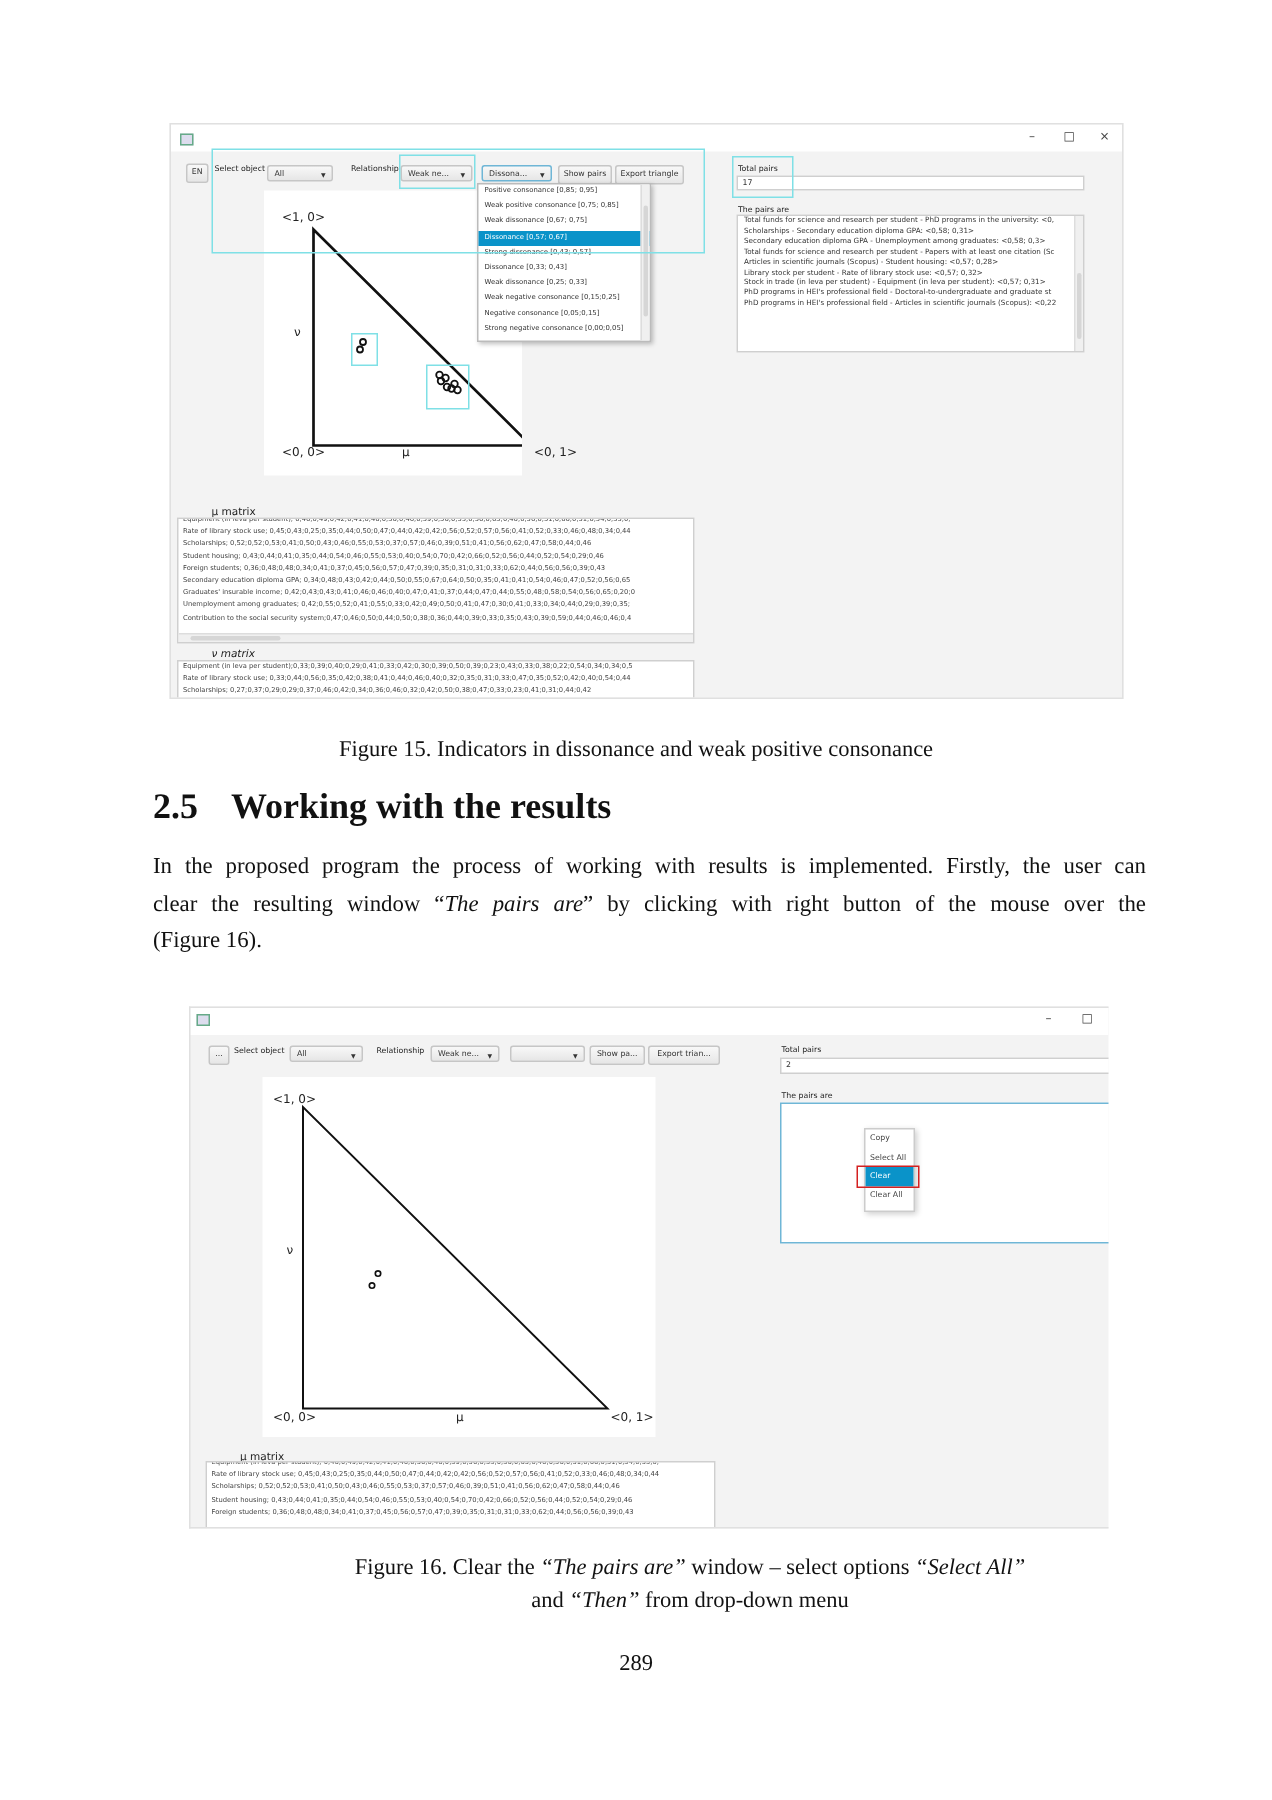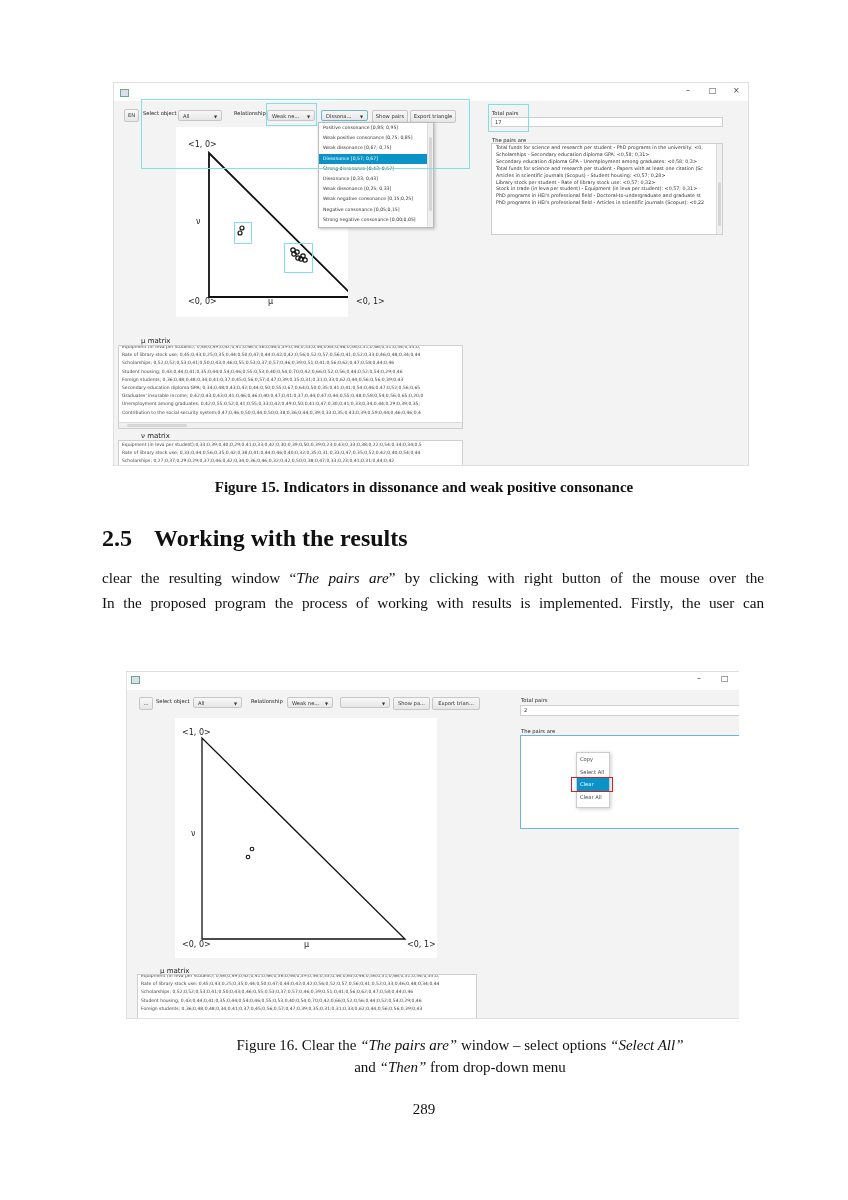--- a/index.html
+++ b/index.html
@@ -145,39 +145,40 @@
         <div class="matrix-line">Secondary education diploma GPA; 0,34;0,48;0,43;0,42;0,44;0,50;0,55;0,67;0,64;0,50;0,35;0,41;0,41;0,54;0,46;0,47;0,52;0,56;0,65</div>
         <div class="matrix-line">Graduates' insurable income; 0,42;0,43;0,43;0,41;0,46;0,46;0,40;0,47;0,41;0,37;0,44;0,47;0,44;0,55;0,48;0,58;0,54;0,56;0,65;0,20;0</div>
         <div class="matrix-line">Unemployment among graduates; 0,42;0,55;0,52;0,41;0,55;0,33;0,42;0,49;0,50;0,41;0,47;0,30;0,41;0,33;0,34;0,44;0,29;0,39;0,35;</div>
         <div class="matrix-line">Contribution to the social security system;0,47;0,46;0,50;0,44;0,50;0,38;0,36;0,44;0,39;0,33;0,35;0,43;0,39;0,59;0,44;0,46;0,46;0,4</div>
       </div>
     <div class="hscroll" style="left:0;bottom:0;width:345px;height:5px;">
       <div class="thumb" style="top:1px;height:3px;left:8px;width:60px;"></div>
     </div>
   </div>
 
-  <div class="mlabel" style="left:4px;top:349px;">ν matrix</div>
+  <div class="mlabel" style="left:4px;top:349px;font-style:italic;">ν matrix</div>
   <div class="field" style="left:4px;top:357px;width:345px;height:26px;overflow:hidden;">
     <div id="nu15">
         <div class="matrix-line">Equipment (in leva per student);0,33;0,39;0,40;0,29;0,41;0,33;0,42;0,30;0,39;0,50;0,39;0,23;0,43;0,33;0,38;0,22;0,54;0,34;0,34;0,5</div>
         <div class="matrix-line">Rate of library stock use; 0,33;0,44;0,56;0,35;0,42;0,38;0,41;0,44;0,46;0,40;0,32;0,35;0,31;0,33;0,47;0,35;0,52;0,42;0,40;0,54;0,44</div>
         <div class="matrix-line">Scholarships; 0,27;0,37;0,29;0,29;0,37;0,46;0,42;0,34;0,36;0,46;0,32;0,42;0,50;0,38;0,47;0,33;0,23;0,41;0,31;0,44;0,42</div>
       </div>
   </div>
 </div>
 
-<div class="caption" style="top:479px;font-weight:bold;">Figure 15. Indicators in dissonance and weak positive consonance</div>
+<div class="caption" style="top:492px;">Figure 15. Indicators in dissonance and weak positive consonance</div>
 
 <div class="heading" style="top:525px;">
   <span>2.5</span><span style="display:inline-block;width:22px;"></span><span>Working with the results</span>
 </div>
 
 <div class="para" style="top:566px;">
+  <span class="ln">In the proposed program the process of working with results is implemented. Firstly, the user can</span>
   <span class="ln"><span>clear the resulting window “</span><i>The pairs are</i><span>” by clicking with right button of the mouse over the</span></span>
-  <span class="ln">In the proposed program the process of working with results is implemented. Firstly, the user can</span>
+  <span class="ln last">(Figure 16).</span>
 </div>
 
 <div class="shot ui" style="left:126px;top:671px;width:612px;height:346px;border-right:none;">
   <div class="titlebar"></div>
   <div class="appicon" style="left:4px;top:4px;"></div>
   <div class="winctl" style="left:570px;top:2px;">–</div>
   <div class="winctl" style="left:594px;top:2px;">□</div>
 
   <div class="btn" style="left:12px;top:25px;width:12px;">...</div>
   <div class="lbl" style="left:29px;top:26px;">Select object</div>

